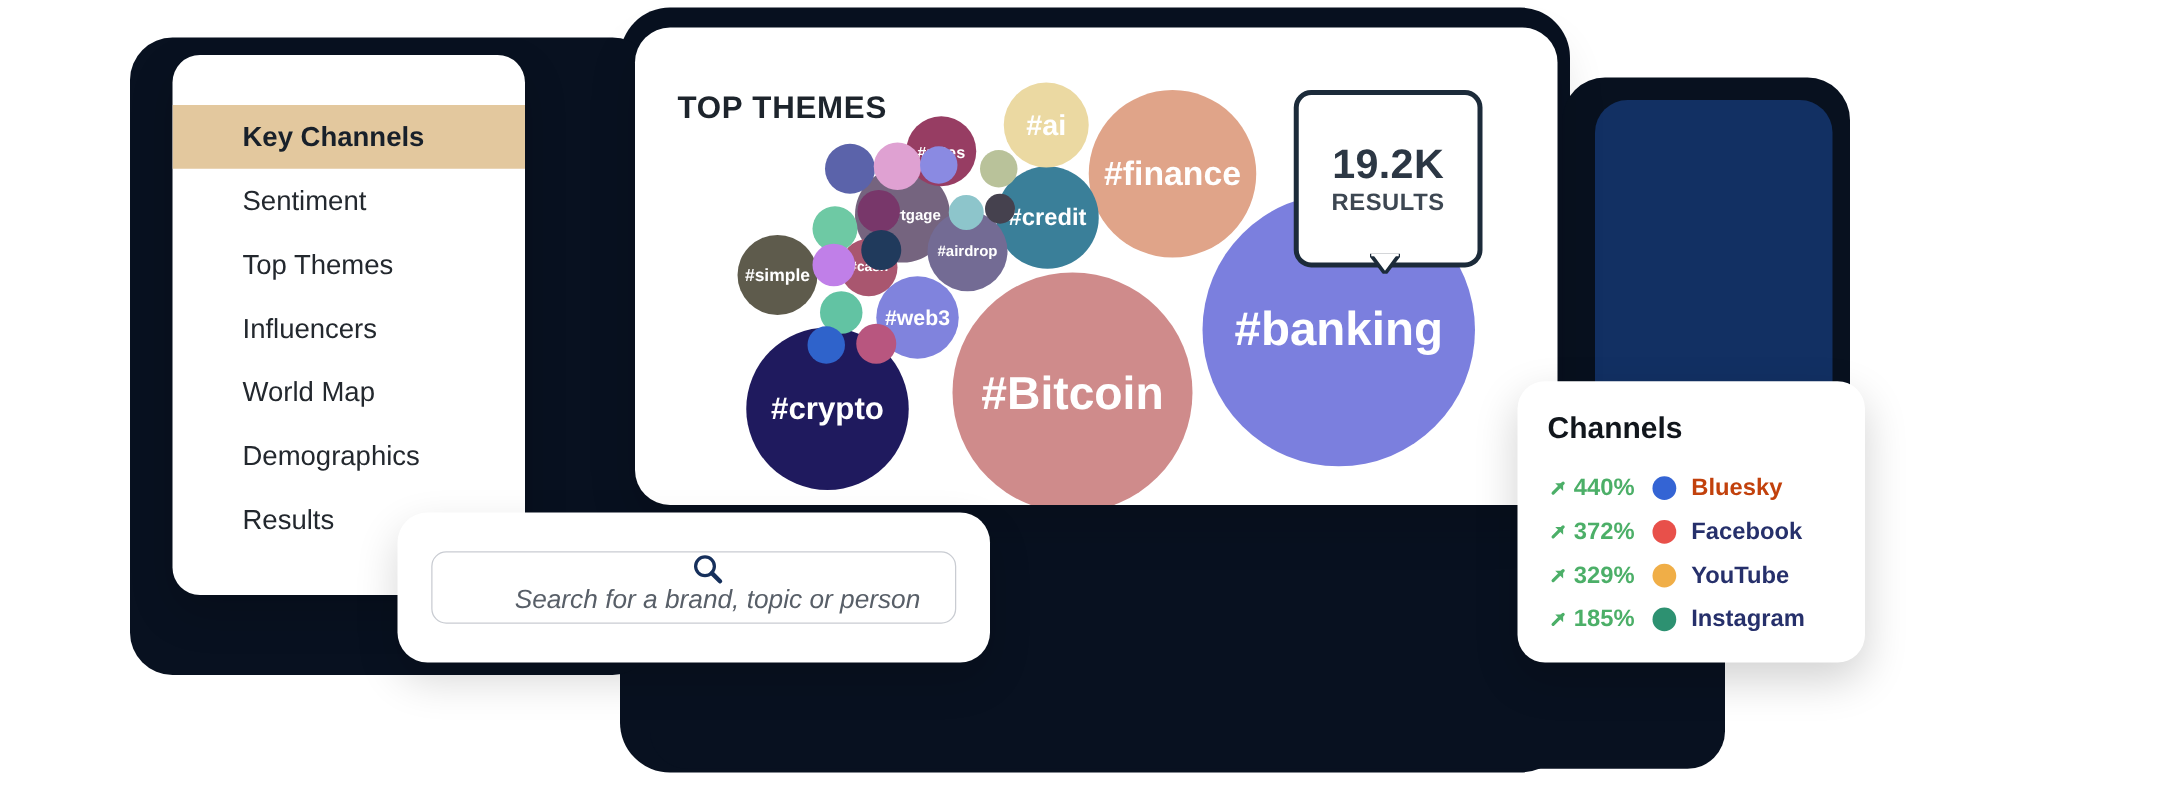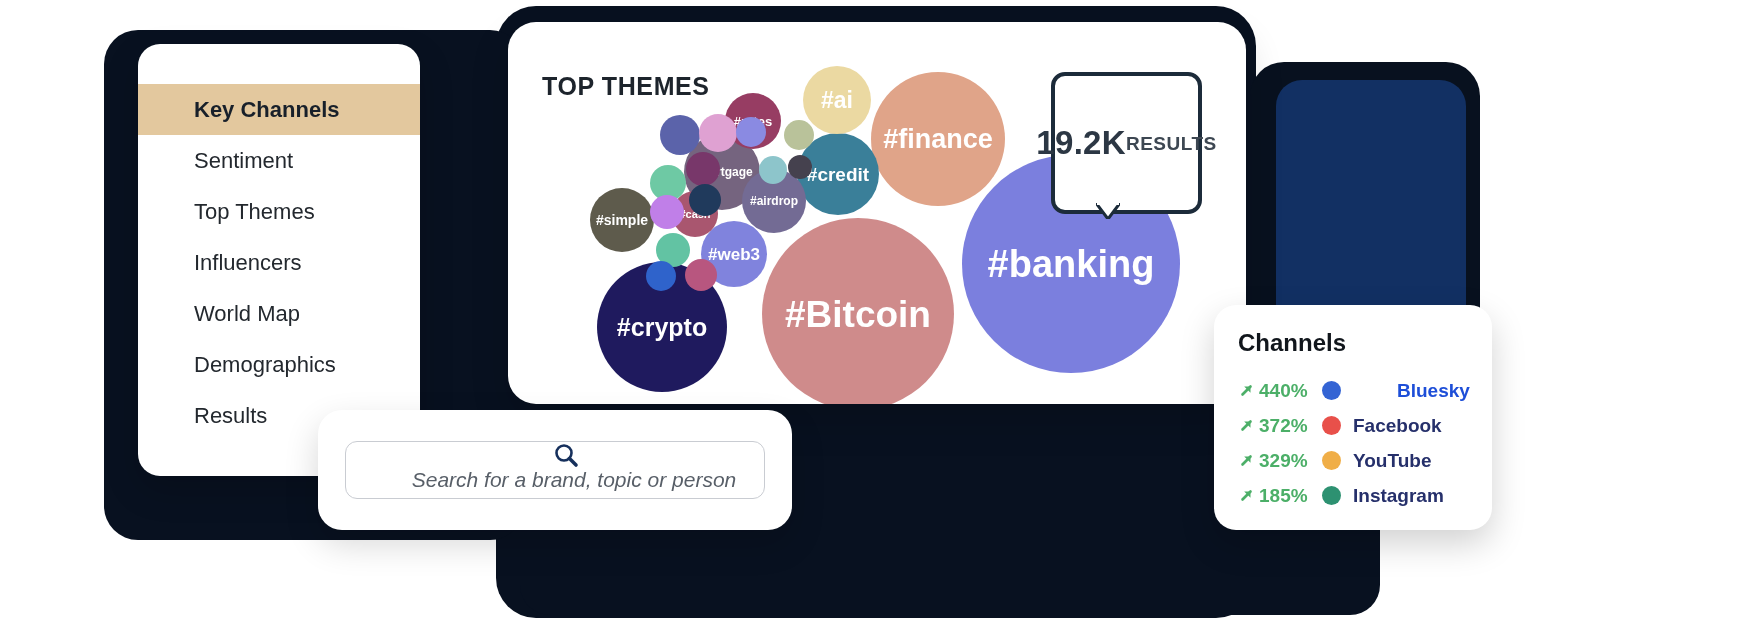--- a/index.html
+++ b/index.html
@@ -62,23 +62,22 @@
     position:absolute;border-radius:50%;
     display:flex;align-items:center;justify-content:center;
     color:#ffffff;font-weight:bold;line-height:1;
     box-sizing:border-box;text-align:center;
   }
 
   
   .callout{
     position:absolute;left:1035px;top:72px;width:143px;height:134px;
     background:#ffffff;border:4px solid #1c2b3a;border-radius:14px;
-    display:flex;flex-direction:row;align-items:center;justify-content:center;
+    display:flex;flex-direction:column;align-items:center;justify-content:center;
     z-index:8;
-    margin-left:16px;
   }
   .callout .big{font-size:33px;font-weight:bold;color:#2c3744;letter-spacing:.3px;}
   .callout .small{font-size:19px;font-weight:bold;color:#3d4752;letter-spacing:.5px;margin-top:2px;}
   .callout-tail{
     position:absolute;left:1096px;top:203px;width:24px;height:16px;z-index:9;
   }
 
   
   .search-card{
     position:absolute;left:318px;top:410px;width:474px;height:120px;
@@ -238,21 +237,21 @@
           <div class="ch-pct" style="color: rgb(76, 175, 104);">
             <span class="ch-arrow">
               <svg width="17" height="17" viewBox="0 0 17 17">
                 <path d="M4.5 12.5 L12.5 4.5" stroke="#4caf68" stroke-width="2.6" stroke-linecap="round"></path>
                 <path d="M6.2 4.5 L12.5 4.5 L12.5 10.8 Z" fill="#4caf68"></path>
               </svg>
             </span>
             <span>440%</span>
           </div>
           <span class="ch-dot" style="background: rgb(52, 100, 212);"></span>
-          <span class="ch-name" style="color: #1d4ed8; margin-left: 44px;">Bluesky</span>
+          <span class="ch-name" style="color: #c2410c;">Bluesky</span>
         </div>
         <div class="ch-row">
           <div class="ch-pct" style="color: rgb(76, 175, 104);">
             <span class="ch-arrow">
               <svg width="17" height="17" viewBox="0 0 17 17">
                 <path d="M4.5 12.5 L12.5 4.5" stroke="#4caf68" stroke-width="2.6" stroke-linecap="round"></path>
                 <path d="M6.2 4.5 L12.5 4.5 L12.5 10.8 Z" fill="#4caf68"></path>
               </svg>
             </span>
             <span>372%</span>

